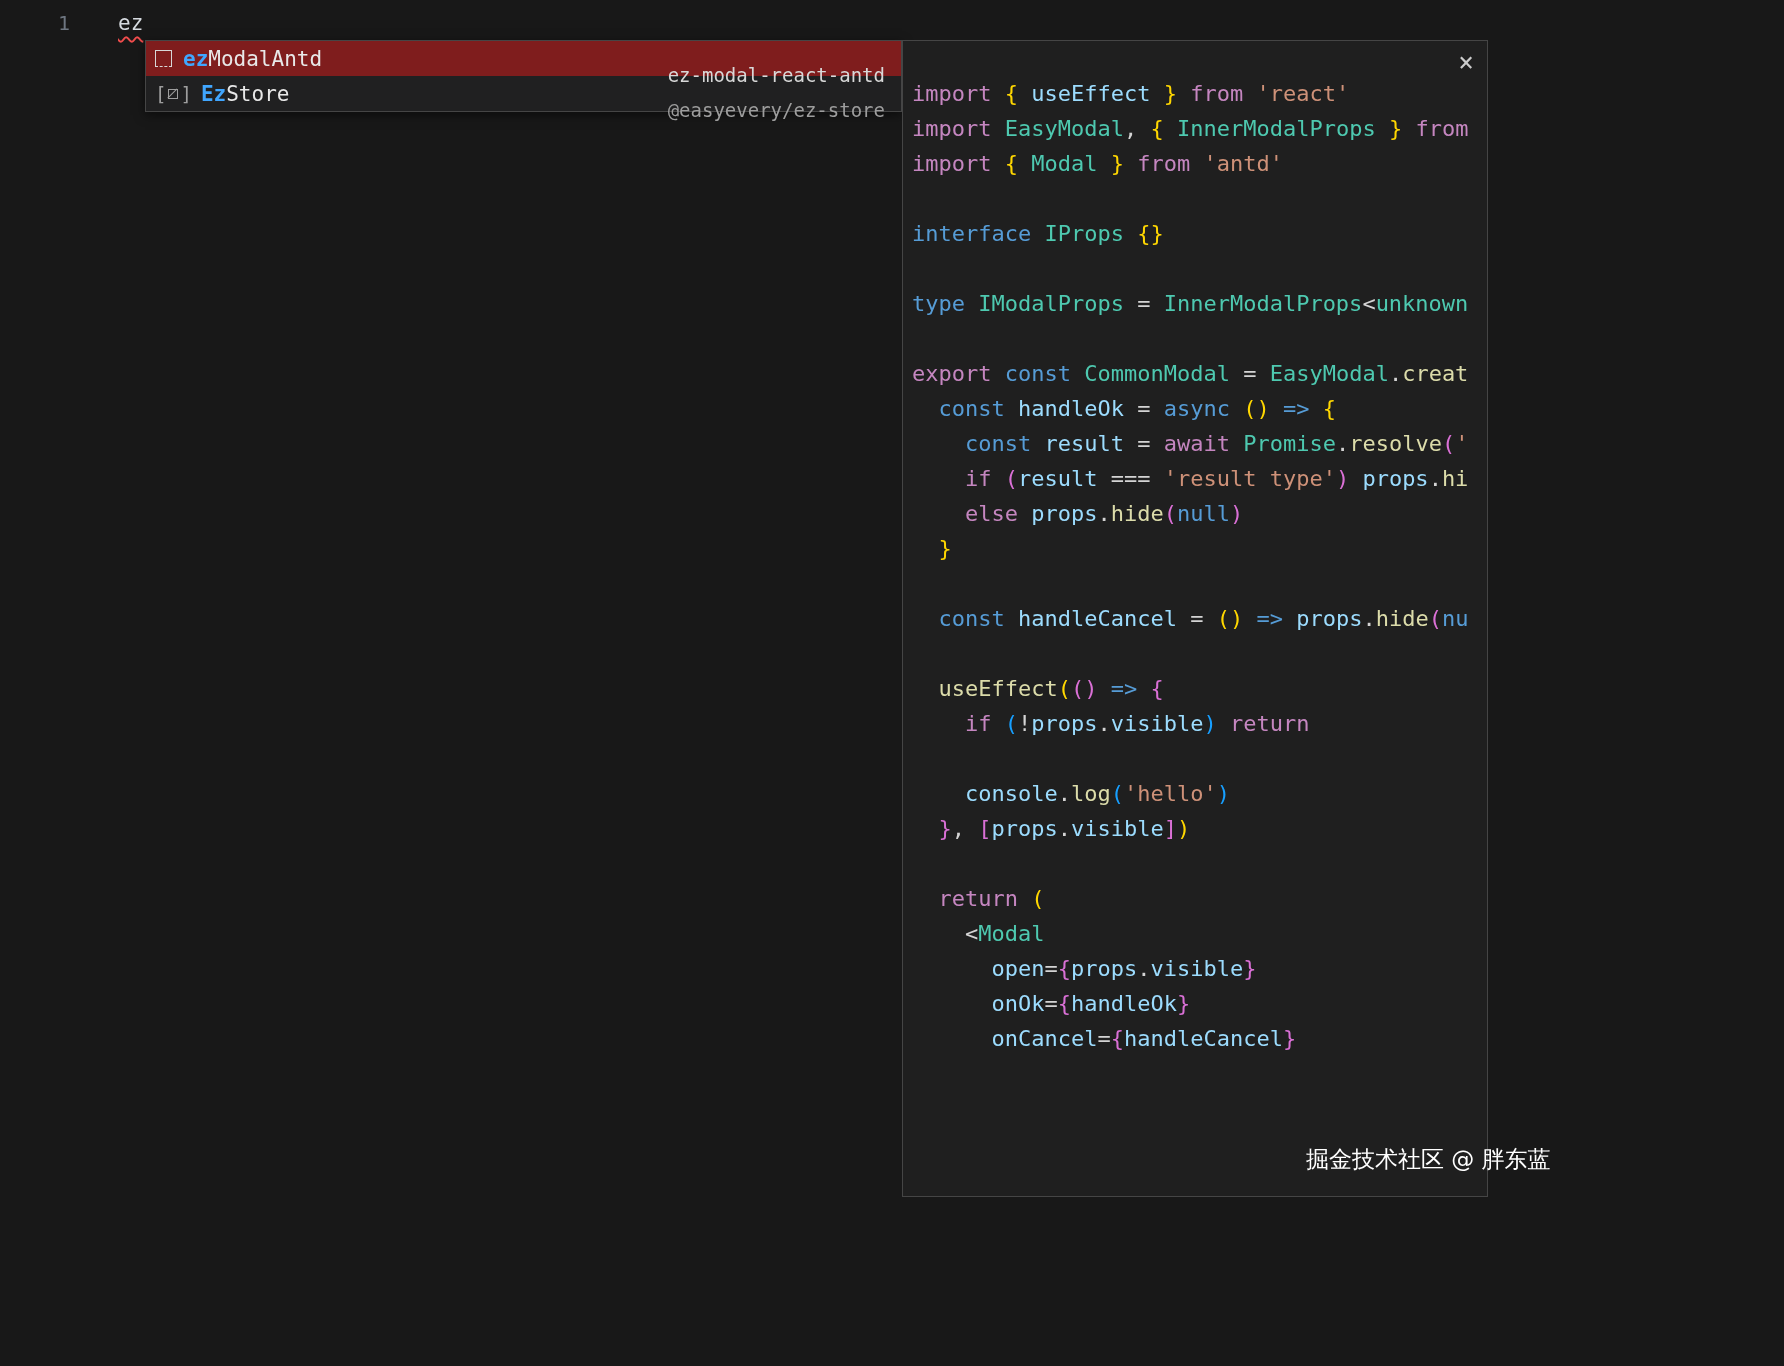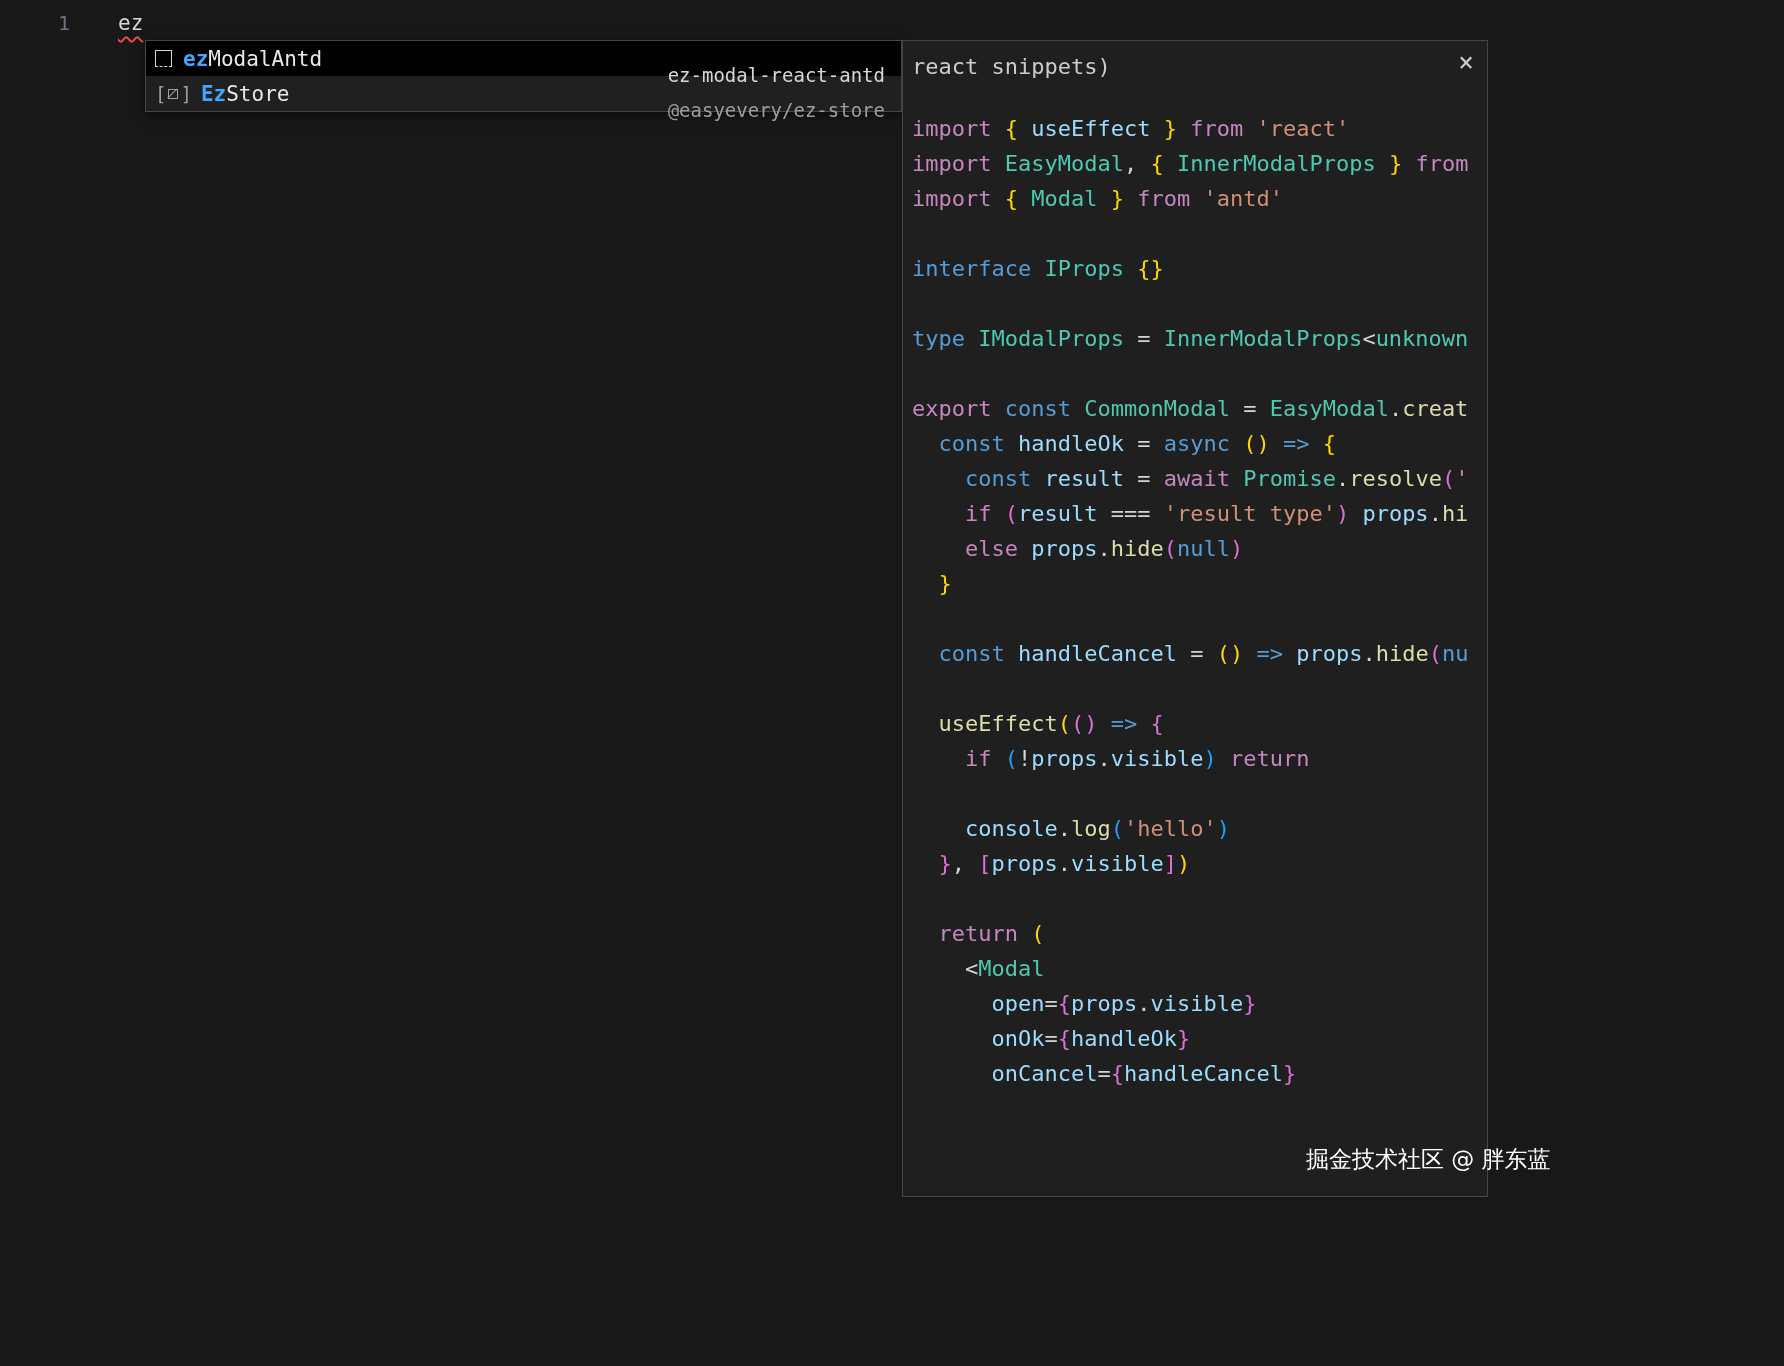--- a/index.html
+++ b/index.html
@@ -23,21 +23,21 @@
     text-underline-offset:6px;
   }
 
   
   .suggest {
     position:absolute; left:145px; top:40px; width:757px;
     background:#202021; border:1px solid #454545;
     box-shadow:0 3px 10px rgba(0,0,0,0.55);
   }
   .suggest-row { height:35px; display:flex; align-items:center; padding:0 16px 0 9px; }
-  .suggest-row.selected { background:#000000; }
+  .suggest-row.selected { background:#7f1d1d; }
   .icon-snippet {
     width:17px; height:17px; flex:0 0 17px; margin-right:11px;
     border:1.6px solid #d8d8d8; border-bottom-style:dashed;
   }
   .icon-store { display:flex; align-items:center; margin-right:9px; color:#9e9e9e; font-size:19px; }
   .icon-store::before { content:"["; }
   .icon-store::after  { content:"]"; }
   .icon-store .sq { width:10px; height:10px; border:1.4px solid #9e9e9e; position:relative; margin:0 2px; }
   .icon-store .sq::after {
     content:""; position:absolute; left:-3px; top:3.5px; width:13px; height:1.4px;
@@ -107,18 +107,17 @@
       </span>
     <span class="sg-label"><span class="sg-hl">Ez</span><span>Store</span></span>
     <span class="sg-detail">@easyevery/ez-store</span>
   </div>
 
 </div>
 
 <div class="docs">
   <div class="docs-close">×</div>
   <div class="docs-title">
-    <div>react snippets)</div>
   </div>
   <div class="docs-code"><div class="code-line"><span class="tok-kw">import</span><span class="tok-pn"> </span><span class="tok-b1">{</span><span class="tok-pn"> </span><span class="tok-vr">useEffect</span><span class="tok-pn"> </span><span class="tok-b1">}</span><span class="tok-pn"> </span><span class="tok-kw">from</span><span class="tok-pn"> </span><span class="tok-str">'react'</span></div><div class="code-line"><span class="tok-kw">import</span><span class="tok-pn"> </span><span class="tok-ty">EasyModal</span><span class="tok-pn">, </span><span class="tok-b1">{</span><span class="tok-pn"> </span><span class="tok-ty">InnerModalProps</span><span class="tok-pn"> </span><span class="tok-b1">}</span><span class="tok-pn"> </span><span class="tok-kw">from</span></div><div class="code-line"><span class="tok-kw">import</span><span class="tok-pn"> </span><span class="tok-b1">{</span><span class="tok-pn"> </span><span class="tok-ty">Modal</span><span class="tok-pn"> </span><span class="tok-b1">}</span><span class="tok-pn"> </span><span class="tok-kw">from</span><span class="tok-pn"> </span><span class="tok-str">'antd'</span></div><div class="code-line"></div><div class="code-line"><span class="tok-st">interface</span><span class="tok-pn"> </span><span class="tok-ty">IProps</span><span class="tok-pn"> </span><span class="tok-b1">{}</span></div><div class="code-line"></div><div class="code-line"><span class="tok-st">type</span><span class="tok-pn"> </span><span class="tok-ty">IModalProps</span><span class="tok-pn"> = </span><span class="tok-ty">InnerModalProps</span><span class="tok-pn">&lt;</span><span class="tok-ty">unknown</span></div><div class="code-line"></div><div class="code-line"><span class="tok-kw">export</span><span class="tok-pn"> </span><span class="tok-st">const</span><span class="tok-pn"> </span><span class="tok-ty">CommonModal</span><span class="tok-pn"> = </span><span class="tok-ty">EasyModal</span><span class="tok-pn">.</span><span class="tok-fn">creat</span></div><div class="code-line"><span class="tok-pn">  </span><span class="tok-st">const</span><span class="tok-pn"> </span><span class="tok-vr">handleOk</span><span class="tok-pn"> = </span><span class="tok-st">async</span><span class="tok-pn"> </span><span class="tok-b1">()</span><span class="tok-pn"> </span><span class="tok-st">=&gt;</span><span class="tok-pn"> </span><span class="tok-b1">{</span></div><div class="code-line"><span class="tok-pn">    </span><span class="tok-st">const</span><span class="tok-pn"> </span><span class="tok-vr">result</span><span class="tok-pn"> = </span><span class="tok-kw">await</span><span class="tok-pn"> </span><span class="tok-ty">Promise</span><span class="tok-pn">.</span><span class="tok-fn">resolve</span><span class="tok-b2">(</span><span class="tok-str">'</span></div><div class="code-line"><span class="tok-pn">    </span><span class="tok-kw">if</span><span class="tok-pn"> </span><span class="tok-b2">(</span><span class="tok-vr">result</span><span class="tok-pn"> === </span><span class="tok-str">'result type'</span><span class="tok-b2">)</span><span class="tok-pn"> </span><span class="tok-vr">props</span><span class="tok-pn">.</span><span class="tok-fn">hi</span></div><div class="code-line"><span class="tok-pn">    </span><span class="tok-kw">else</span><span class="tok-pn"> </span><span class="tok-vr">props</span><span class="tok-pn">.</span><span class="tok-fn">hide</span><span class="tok-b2">(</span><span class="tok-st">null</span><span class="tok-b2">)</span></div><div class="code-line"><span class="tok-pn">  </span><span class="tok-b1">}</span></div><div class="code-line"></div><div class="code-line"><span class="tok-pn">  </span><span class="tok-st">const</span><span class="tok-pn"> </span><span class="tok-vr">handleCancel</span><span class="tok-pn"> = </span><span class="tok-b1">()</span><span class="tok-pn"> </span><span class="tok-st">=&gt;</span><span class="tok-pn"> </span><span class="tok-vr">props</span><span class="tok-pn">.</span><span class="tok-fn">hide</span><span class="tok-b2">(</span><span class="tok-st">nu</span></div><div class="code-line"></div><div class="code-line"><span class="tok-pn">  </span><span class="tok-fn">useEffect</span><span class="tok-b1">(</span><span class="tok-b2">()</span><span class="tok-pn"> </span><span class="tok-st">=&gt;</span><span class="tok-pn"> </span><span class="tok-b2">{</span></div><div class="code-line"><span class="tok-pn">    </span><span class="tok-kw">if</span><span class="tok-pn"> </span><span class="tok-b3">(</span><span class="tok-pn">!</span><span class="tok-vr">props</span><span class="tok-pn">.</span><span class="tok-vr">visible</span><span class="tok-b3">)</span><span class="tok-pn"> </span><span class="tok-kw">return</span></div><div class="code-line"></div><div class="code-line"><span class="tok-pn">    </span><span class="tok-vr">console</span><span class="tok-pn">.</span><span class="tok-fn">log</span><span class="tok-b3">(</span><span class="tok-str">'hello'</span><span class="tok-b3">)</span></div><div class="code-line"><span class="tok-pn">  </span><span class="tok-b2">}</span><span class="tok-pn">, </span><span class="tok-b2">[</span><span class="tok-vr">props</span><span class="tok-pn">.</span><span class="tok-vr">visible</span><span class="tok-b2">]</span><span class="tok-b1">)</span></div><div class="code-line"></div><div class="code-line"><span class="tok-pn">  </span><span class="tok-kw">return</span><span class="tok-pn"> </span><span class="tok-b1">(</span></div><div class="code-line"><span class="tok-pn">    </span><span class="tok-pn">&lt;</span><span class="tok-ty">Modal</span></div><div class="code-line"><span class="tok-pn">      </span><span class="tok-vr">open</span><span class="tok-pn">=</span><span class="tok-b2">{</span><span class="tok-vr">props</span><span class="tok-pn">.</span><span class="tok-vr">visible</span><span class="tok-b2">}</span></div><div class="code-line"><span class="tok-pn">      </span><span class="tok-vr">onOk</span><span class="tok-pn">=</span><span class="tok-b2">{</span><span class="tok-vr">handleOk</span><span class="tok-b2">}</span></div><div class="code-line"><span class="tok-pn">      </span><span class="tok-vr">onCancel</span><span class="tok-pn">=</span><span class="tok-b2">{</span><span class="tok-vr">handleCancel</span><span class="tok-b2">}</span></div></div>
 </div>
 
 <div class="watermark">掘金技术社区 @ 胖东蓝</div>
 
 </body></html>

